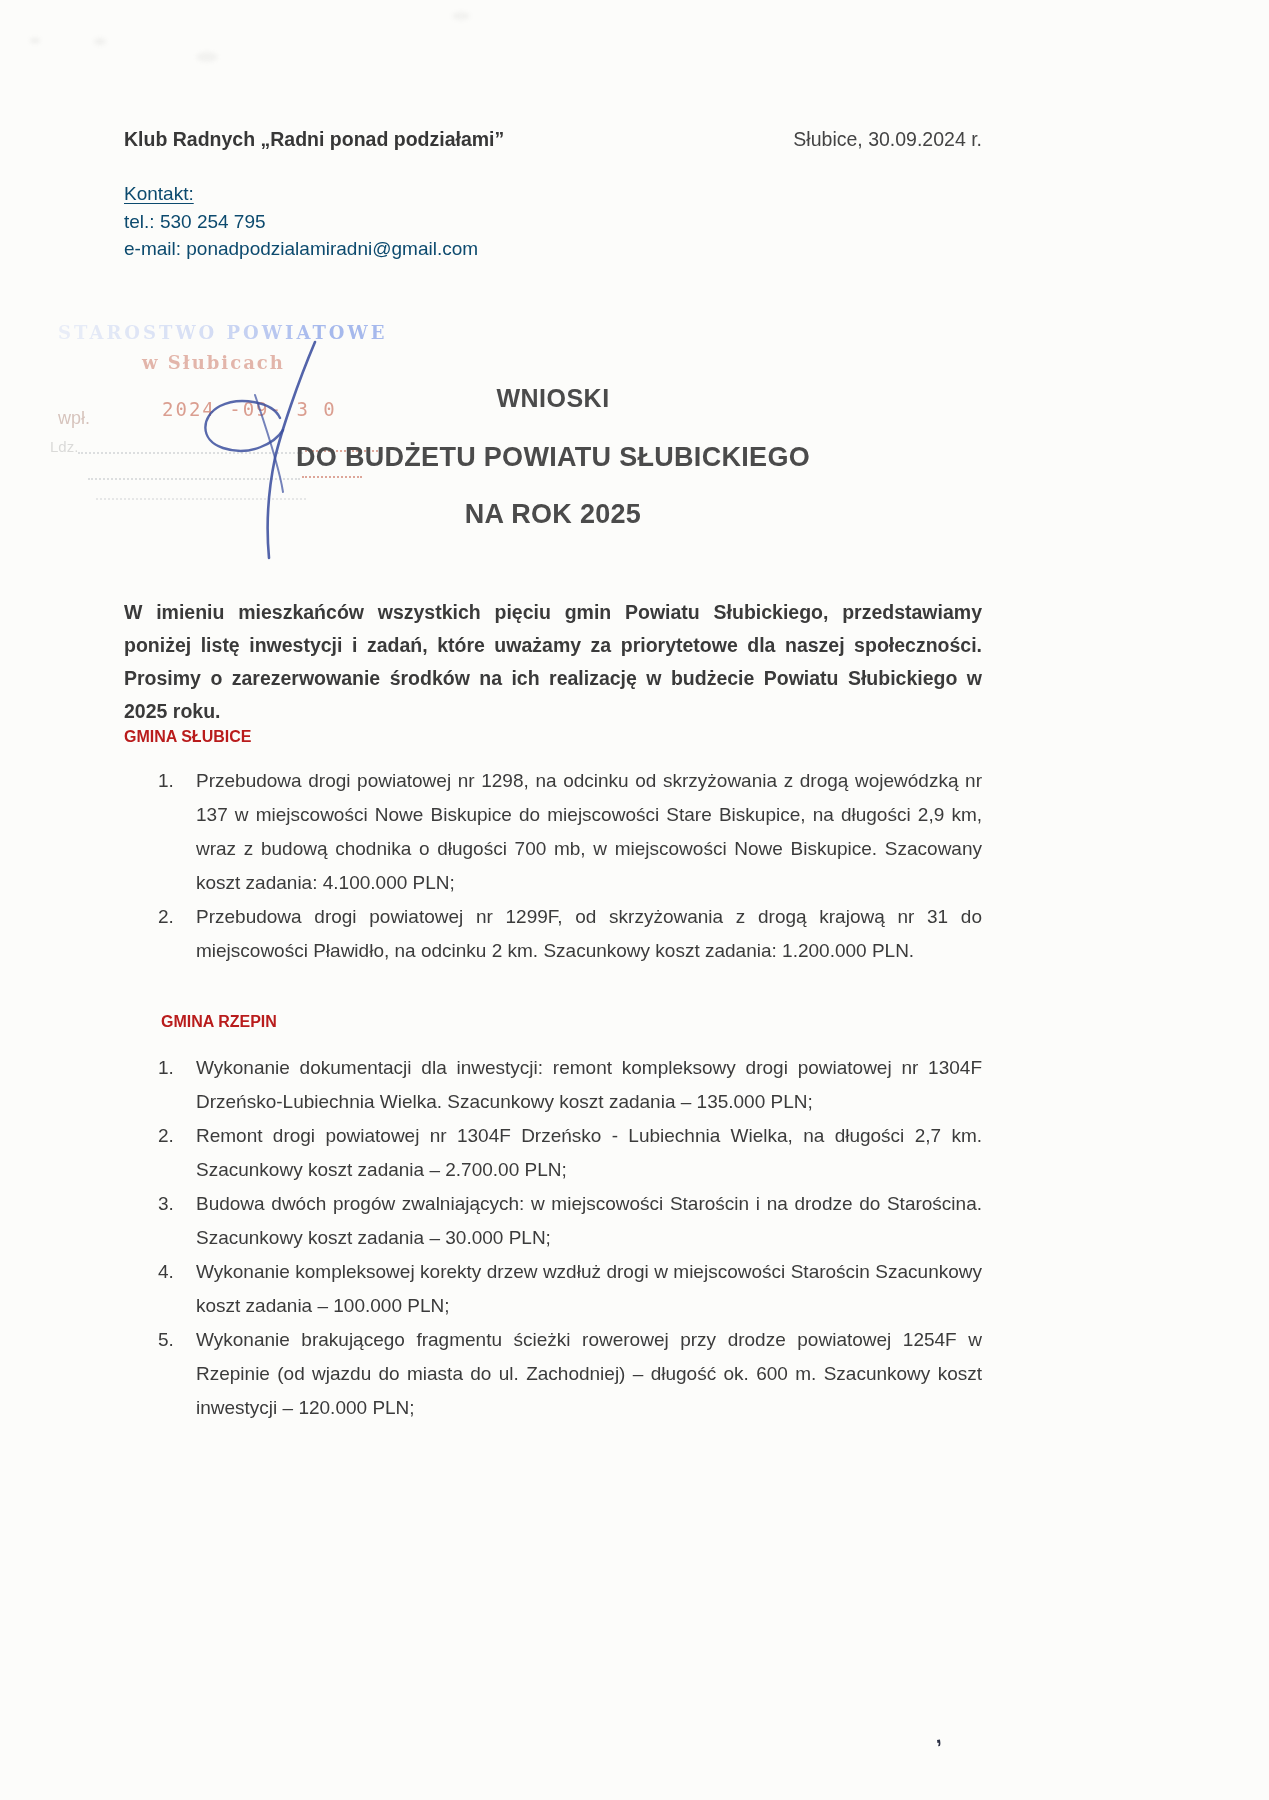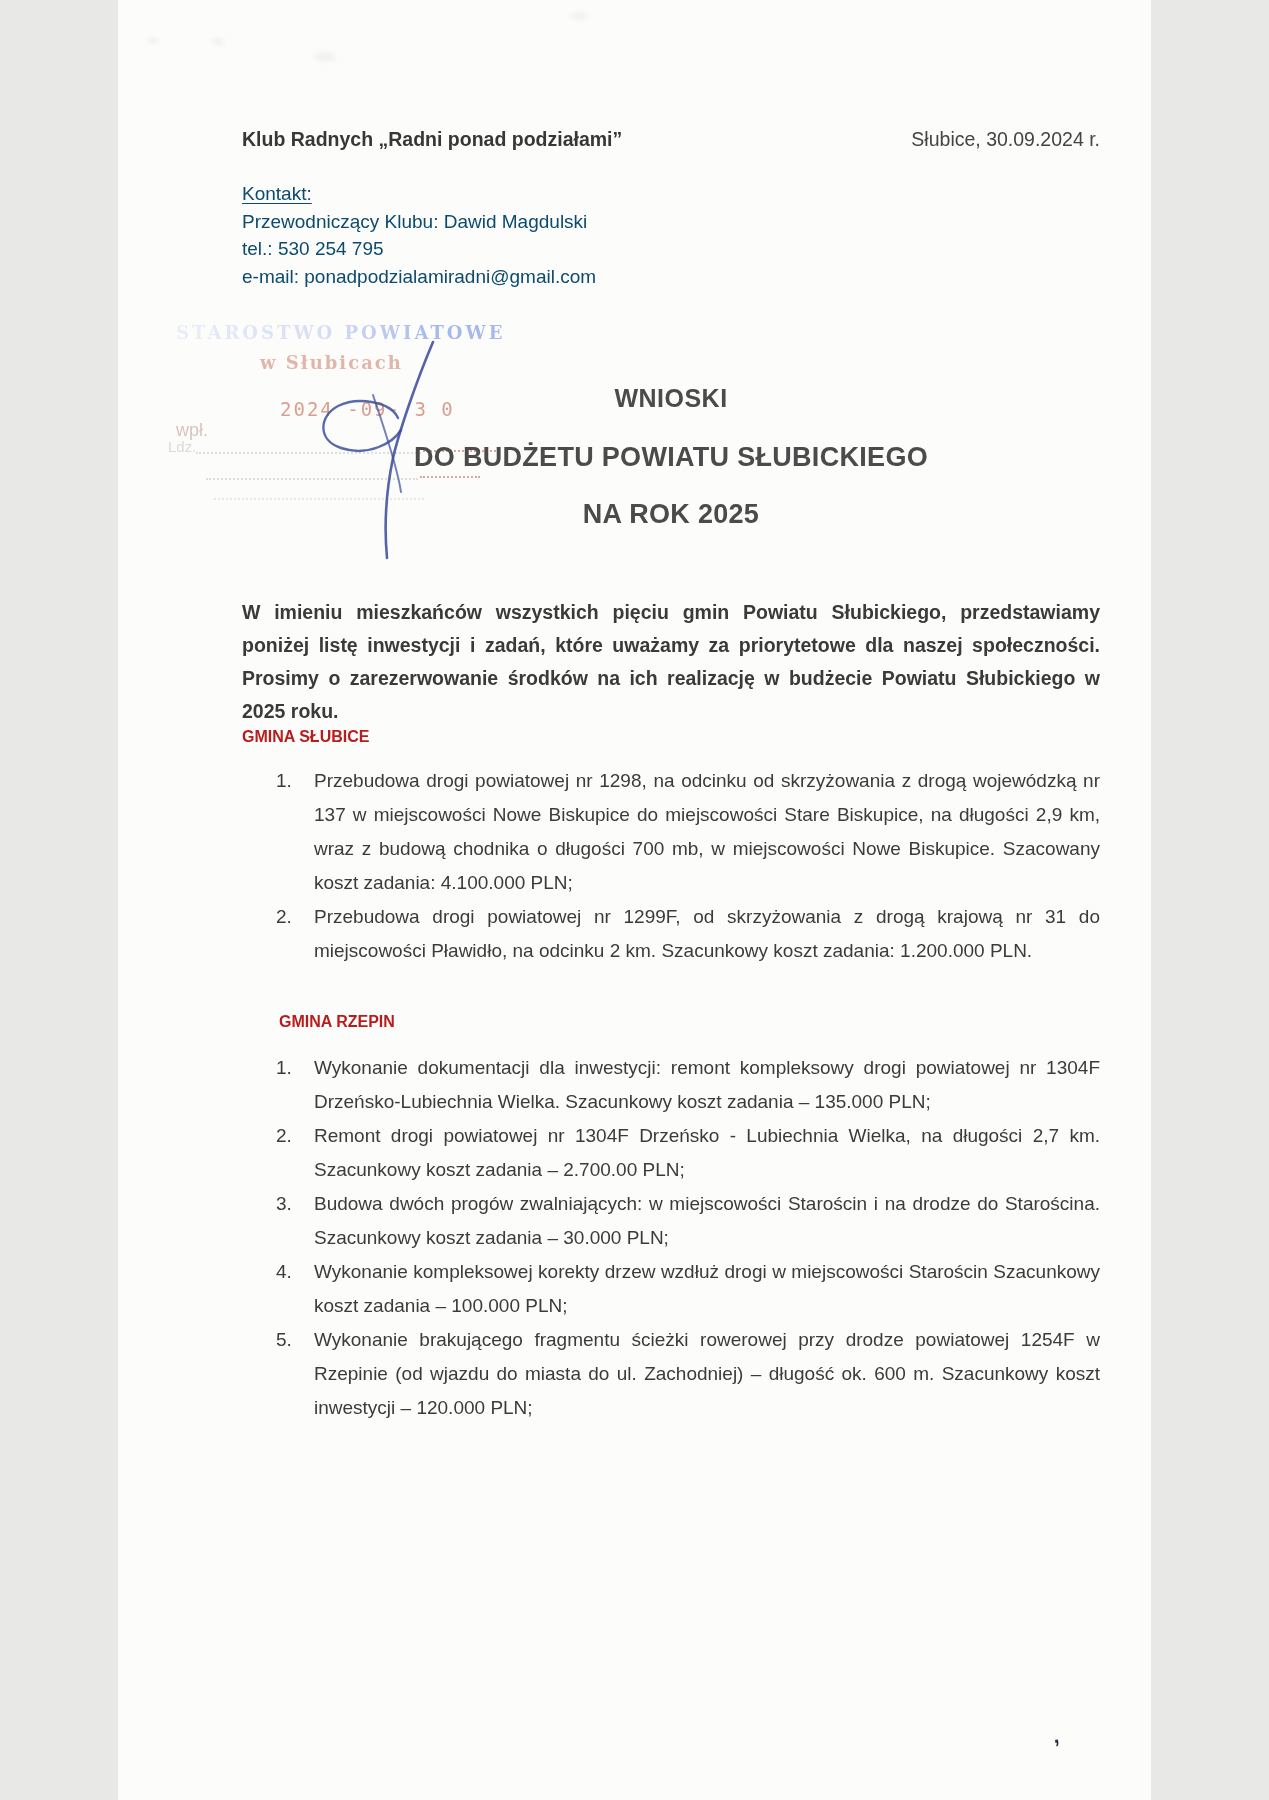--- a/index.html
+++ b/index.html
@@ -1,17 +1,17 @@
 <!DOCTYPE html>
 <html lang="pl"><head>
 <meta charset="utf-8">
 <style>
   html,body{margin:0;padding:0;background:#e8e8e6;}
   .sheet{
-    position:relative;width:1033px;height:1800px;margin:0 auto;
+    position:relative;width:1269px;height:1800px;margin:0 auto;
     background:#fcfcfa;overflow:hidden;
     font-family:"Liberation Sans",sans-serif;color:#3b3b3b;
   }
   
   .smudge{position:absolute;background:#9a9a98;border-radius:50%;filter:blur(2px);}
   .smudge.a{left:30px;top:38px;width:10px;height:5px;opacity:.14;}
   .smudge.b{left:94px;top:38px;width:12px;height:7px;opacity:.12;}
   .smudge.c{left:196px;top:52px;width:22px;height:10px;opacity:.10;}
   .smudge.d{left:452px;top:12px;width:18px;height:8px;opacity:.10;}
 
@@ -28,21 +28,21 @@
     font-family:"DejaVu Serif",serif;font-weight:bold;font-size:18px;letter-spacing:3px;
     color:#1d4ed8;opacity:.38;filter:blur(.6px);
     -webkit-mask-image:linear-gradient(90deg,rgba(0,0,0,.22) 0%,rgba(0,0,0,.45) 45%,rgba(0,0,0,1) 78%);
     mask-image:linear-gradient(90deg,rgba(0,0,0,.22) 0%,rgba(0,0,0,.45) 45%,rgba(0,0,0,1) 78%);
   }
   .stamp-line2{
     position:absolute;left:142px;top:352px;white-space:nowrap;
     font-family:"DejaVu Serif",serif;font-weight:bold;font-size:18px;letter-spacing:2px;
     color:#c4604a;opacity:.45;filter:blur(.5px);
   }
-  .stamp-wpl{position:absolute;left:58px;top:420px;font-size:18px;color:#a97f72;opacity:.45;filter:blur(.4px);}
+  .stamp-wpl{position:absolute;left:58px;top:408px;font-size:18px;color:#a97f72;opacity:.45;filter:blur(.4px);}
   .stamp-date{
     position:absolute;left:162px;top:398px;white-space:nowrap;
     font-family:"DejaVu Sans Mono",monospace;font-size:19px;letter-spacing:2px;
     color:#c4604a;opacity:.6;filter:blur(.4px);
   }
   .stamp-ldz{position:absolute;left:50px;top:438px;font-size:15px;color:#8d8d8d;opacity:.3;filter:blur(.4px);}
   .dotline{position:absolute;height:0;border-bottom:2px dotted #9aa0a8;opacity:.32;}
   .dotline.red{border-bottom-color:#c4604a;opacity:.55;}
   .dl1g{left:78px;top:452px;width:225px;}
   .dl1r{left:305px;top:450px;width:76px;}
@@ -89,21 +89,20 @@
   <div class="smudge c"></div>
   <div class="smudge d"></div>
 
   <div class="header">
     <span class="club">Klub Radnych „Radni ponad podziałami”</span>
     <span class="date">Słubice, 30.09.2024 r.</span>
   </div>
 
   <div class="contact">
     <div class="contact-heading">Kontakt:</div>
-    <div>Przewodniczący Klubu: Dawid Magdulski</div>
     <div>tel.:  530 254 795</div>
     <div>e-mail: ponadpodzialamiradni@gmail.com</div>
   </div>
 
   <div class="stamp-line1">STAROSTWO POWIATOWE</div>
   <div class="stamp-line2">w Słubicach</div>
   <div class="stamp-wpl">wpł.</div>
   <div class="stamp-date">2024 -09- 3 0</div>
   <div class="stamp-ldz">Ldz.</div>
   <div class="dotline dl1g"></div>

